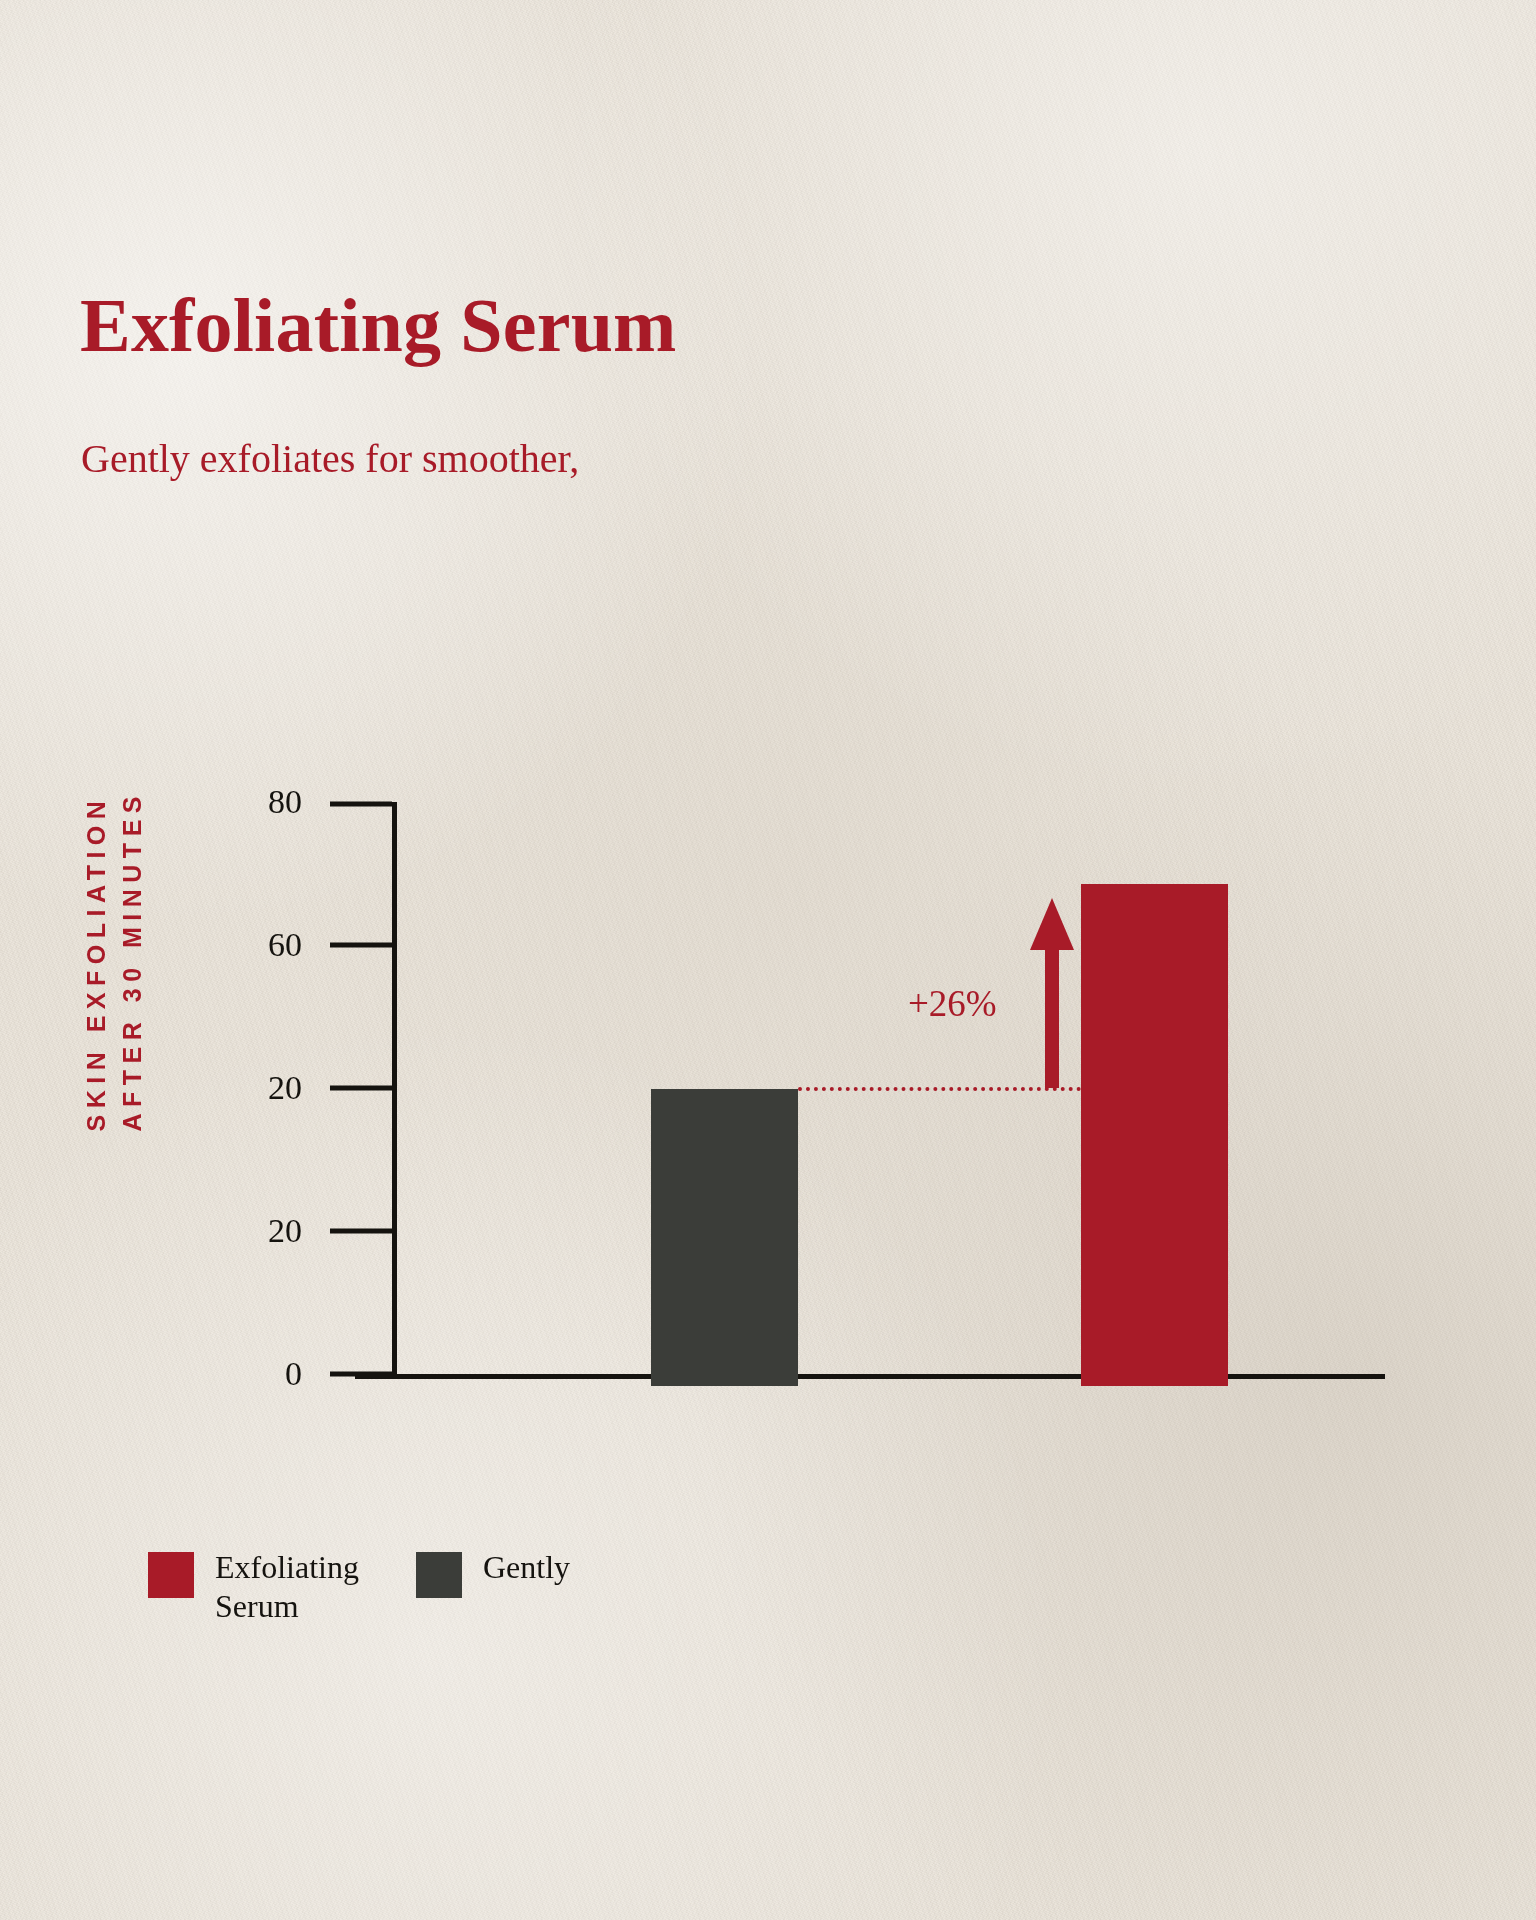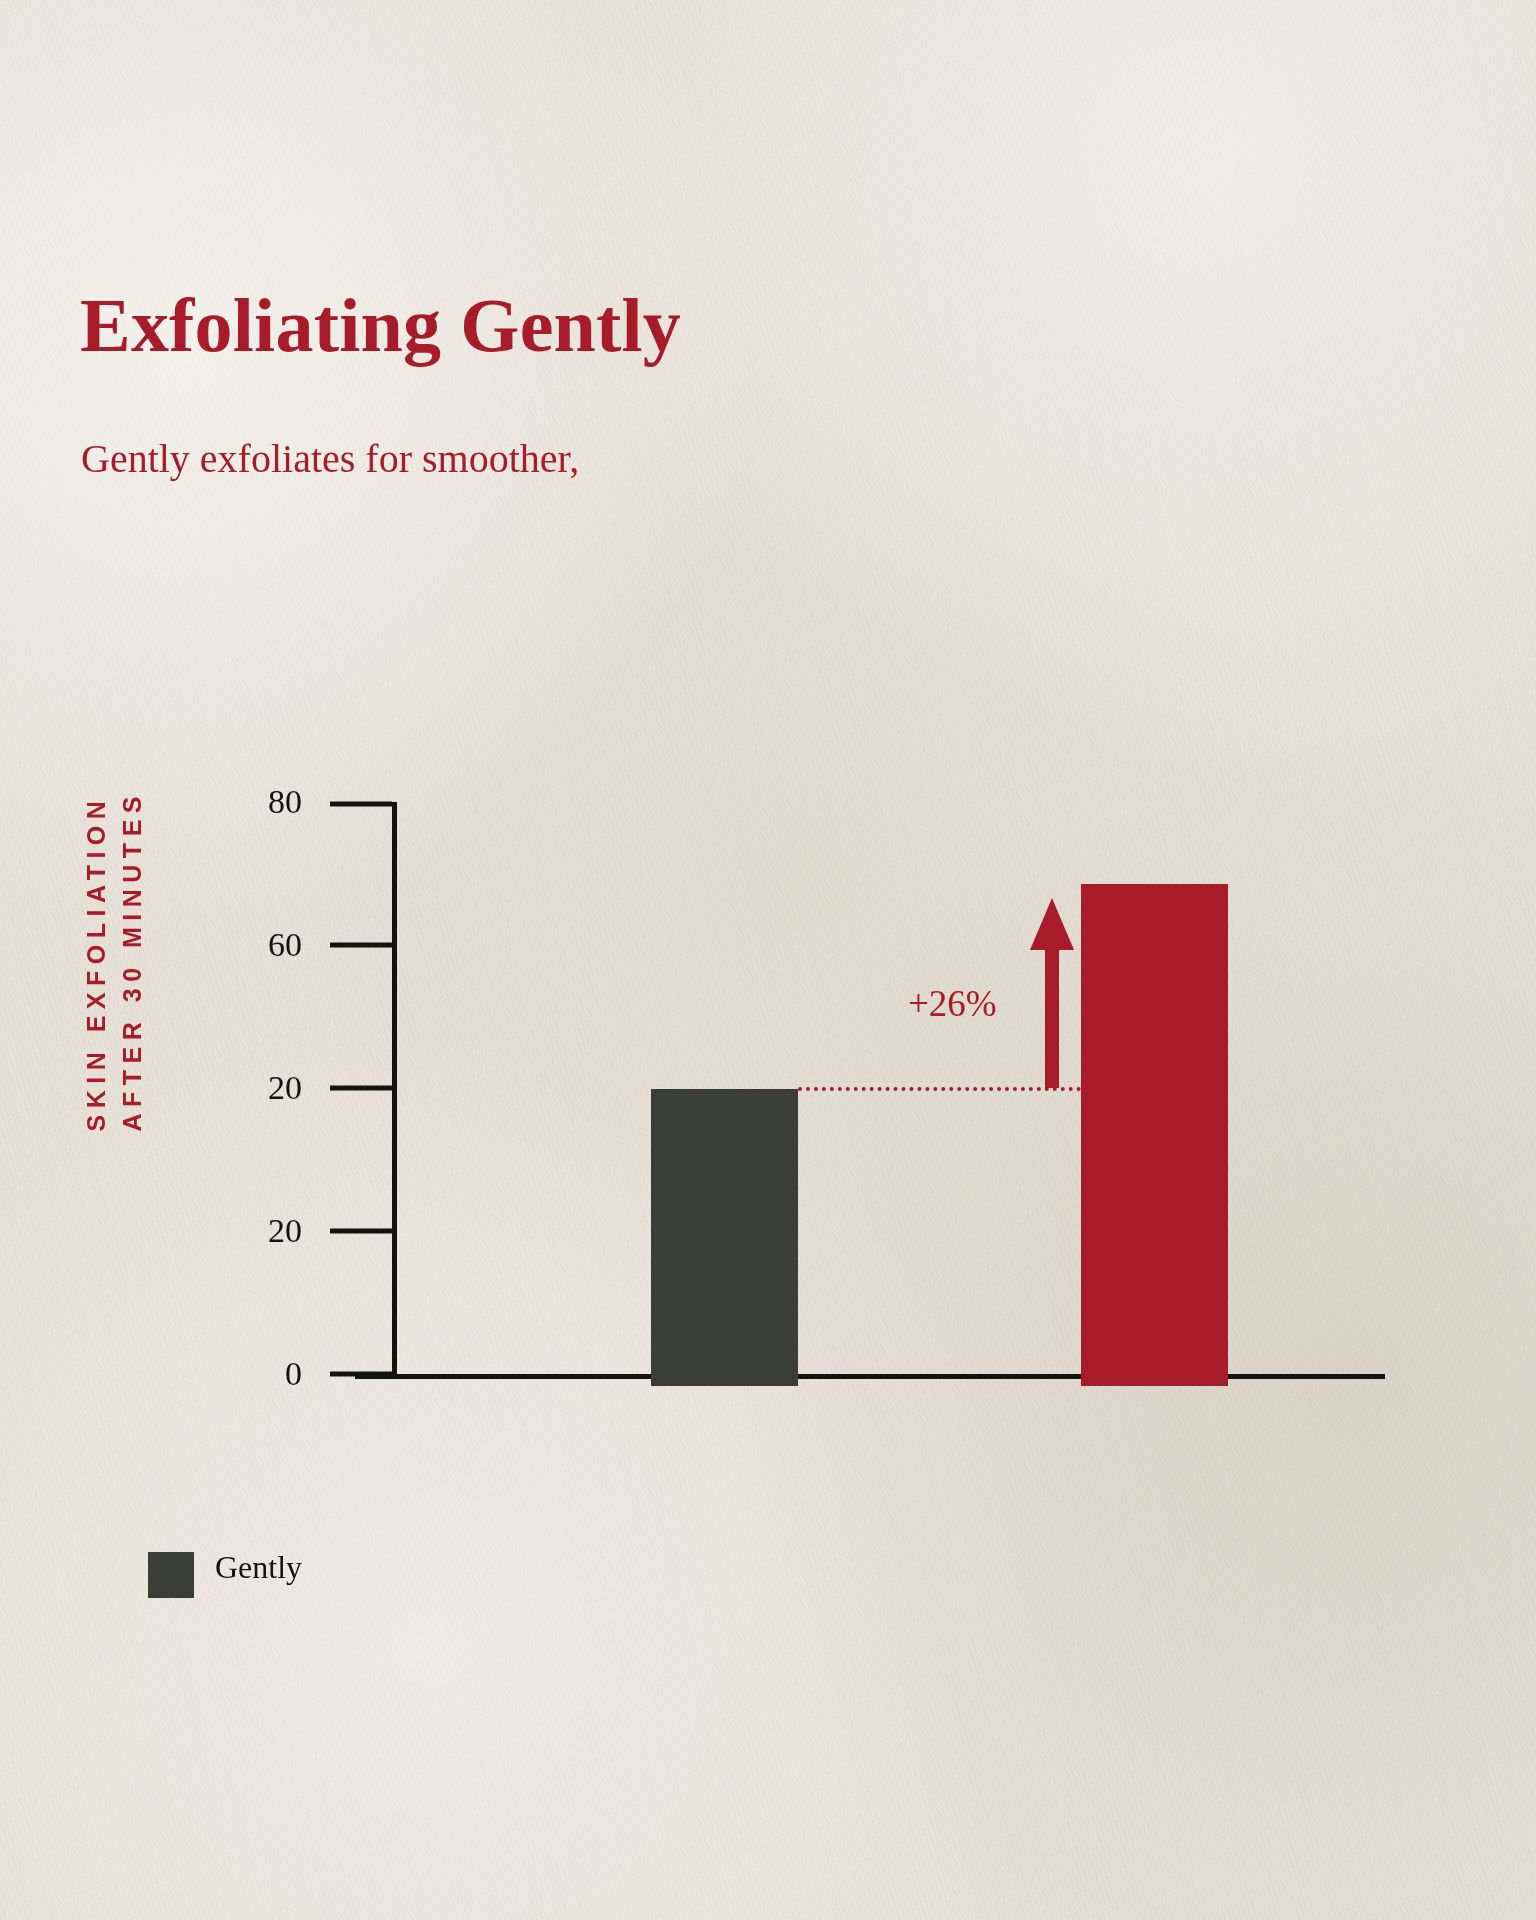--- a/index.html
+++ b/index.html
@@ -216,21 +216,21 @@
     max-width: 175px;
   }
 </style>
 </head>
 <body>
 
 <div id="paper-texture"></div>
 
 <div id="page">
 
-  <h1 id="headline">Exfoliating Gently</h1>
+  <h1 id="headline">Exfoliating Serum</h1>
 
   <div id="subheadline">
     <span class="sub-line">Gently exfoliates for smoother,</span>
   </div>
 
   <div id="chart">
 
     <div id="y-axis-title">
       <span class="yline">SKIN EXFOLIATION</span>
       <span class="yline">AFTER 30 MINUTES</span>
@@ -264,18 +264,26 @@
         <div class="shaft"></div>
       </div>
 
       <div id="delta-label">+26%</div>
     </div>
 
   </div>
 
   <div id="legend">
     <div class="legend-item">
+      <span class="legend-swatch serum"></span>
+      <span class="legend-label">
+        <span>Exfoliating</span>
+        <br>
+        <span>Serum</span>
+      </span>
+    </div>
+    <div class="legend-item">
       <span class="legend-swatch placebo"></span>
       <span class="legend-label">Gently</span>
     </div>
   </div>
 
 </div>
 
 </body></html>

